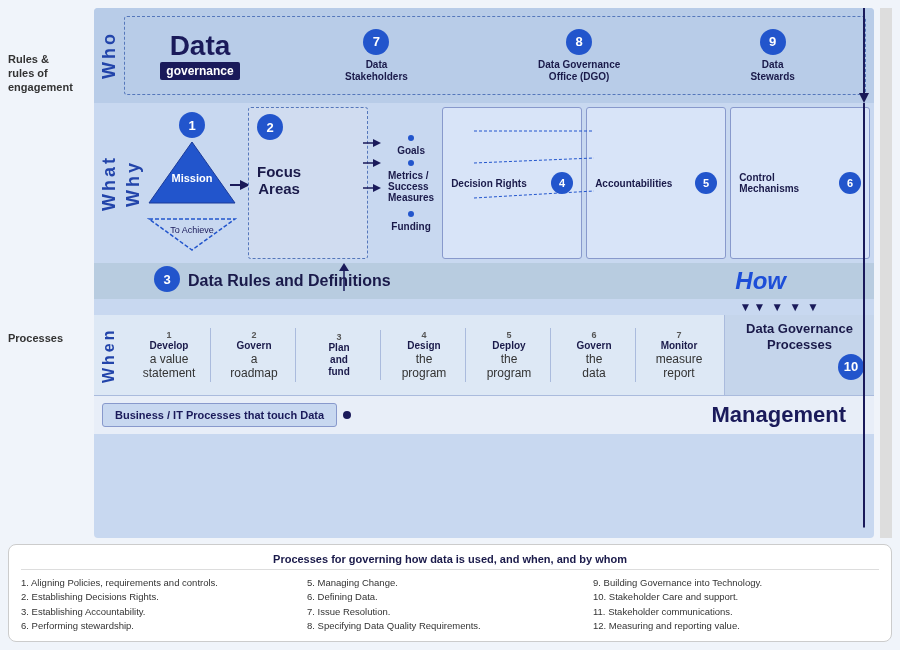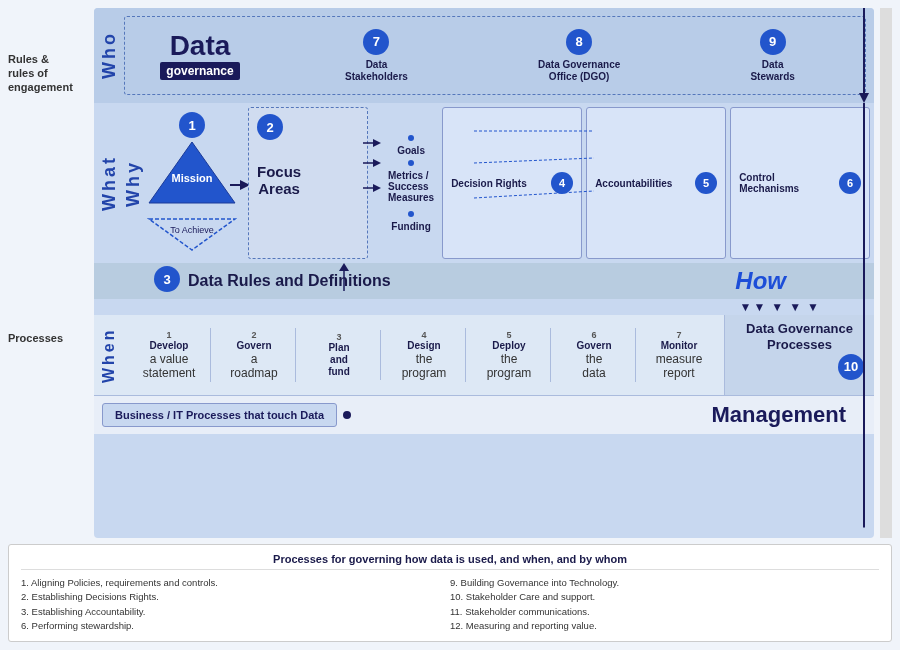--- a/index.html
+++ b/index.html
@@ -426,21 +426,21 @@
       color: #1a1a5a;
       margin-left: auto;
       padding-right: 20px;
     }
 
     
     .bottom-section {
       background: white;
       border: 1px solid #ccc;
       margin: 6px 8px 8px 8px;
-      border-radius: 3px;
+      border-radius: 8px;
       padding: 8px 12px;
     }
 
     .bottom-title {
       font-size: 11px;
       font-weight: bold;
       color: #1a1a4a;
       text-align: center;
       margin-bottom: 6px;
       border-bottom: 1px solid #ddd;
@@ -687,20 +687,26 @@
   <div class="bottom-section">
     <div class="bottom-title">Processes for governing how data is used, and when, and by whom</div>
     <div class="bottom-columns">
       <div class="bottom-col">
         <div class="bottom-item">1. Aligning Policies, requirements and controls.</div>
         <div class="bottom-item">2. Establishing Decisions Rights.</div>
         <div class="bottom-item">3. Establishing Accountability.</div>
         <div class="bottom-item">6. Performing stewardship.</div>
       </div>
       <div class="bottom-col">
+        <div class="bottom-item">5. Managing Change.</div>
+        <div class="bottom-item">6. Defining Data.</div>
+        <div class="bottom-item">7. Issue Resolution.</div>
+        <div class="bottom-item">8. Specifying Data Quality Requirements.</div>
+      </div>
+      <div class="bottom-col">
         <div class="bottom-item">9. Building Governance into Technology.</div>
         <div class="bottom-item">10. Stakeholder Care and support.</div>
         <div class="bottom-item">11. Stakeholder communications.</div>
         <div class="bottom-item">12. Measuring and reporting value.</div>
       </div>
     </div>
   </div>
 </div>
 
 </body></html>

